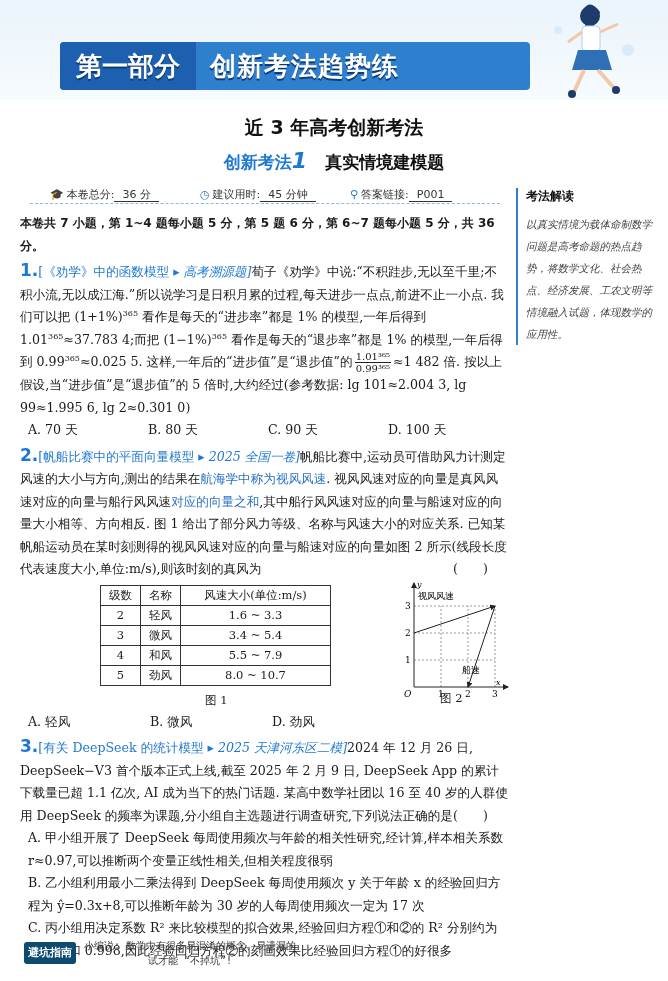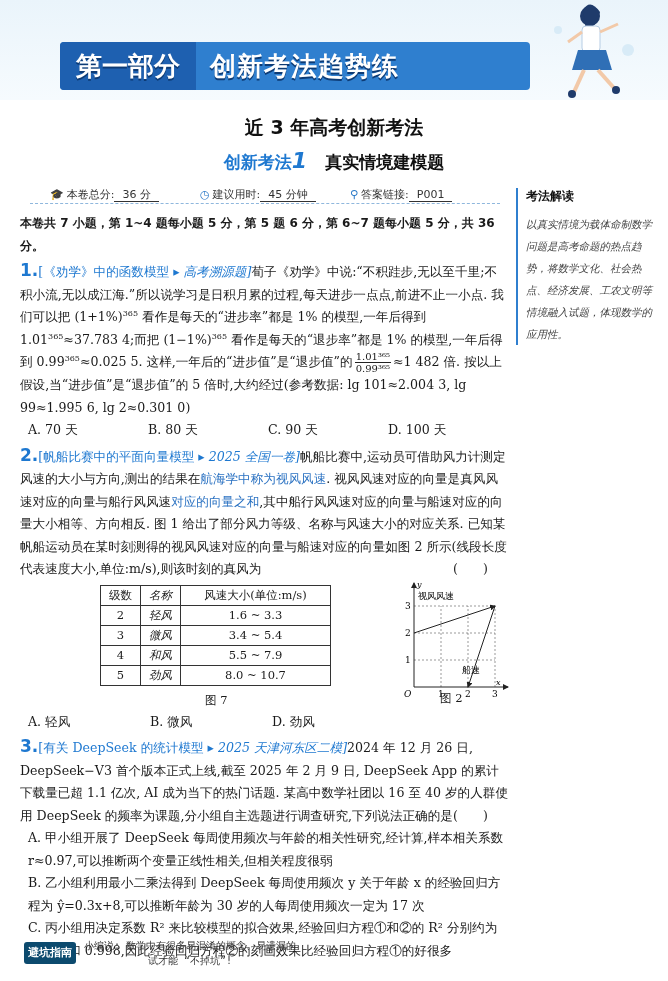--- a/index.html
+++ b/index.html
@@ -97,21 +97,21 @@
   
   .figs { position: relative; height: 128px; margin: 2px 0 0 0; }
   table.wind {
     position: absolute; left: 80px; top: 2px; border-collapse: collapse;
     font-size: 11.5px; line-height: 19px;
   }
   table.wind td, table.wind th {
     border: 1px solid #333; text-align: center; font-weight: normal; padding: 0 6px;
   }
   table.wind th.c1, table.wind td.c1 { width: 40px; }
-  table.wind th.c2, table.wind td.c2 { width: 40px; font-style: italic; }
+  table.wind th.c2, table.wind td.c2 { width: 40px; }
   table.wind th.c3, table.wind td.c3 { width: 150px; }
   .fig1-cap { position: absolute; left: 185px; top: 106px; font-size: 11.5px; }
   .fig2 { position: absolute; left: 372px; top: -8px; width: 120px; height: 130px; }
   .fig2-cap { position: absolute; left: 420px; top: 104px; font-size: 11.5px; }
 
   
   .footer { position: absolute; left: 24px; top: 936px; width: 500px; height: 36px; }
   .footer-badge {
     position: absolute; left: 0; top: 6px; width: 52px; height: 22px;
     background: #0c4a6e; color: #fff; border-radius: 3px;
@@ -206,21 +206,21 @@
           <td class="c2">和风</td>
           <td class="c3">5.5 ~ 7.9</td>
         </tr>
         <tr>
           <td class="c1">5</td>
           <td class="c2">劲风</td>
           <td class="c3">8.0 ~ 10.7</td>
         </tr>
       </tbody>
         </table>
-      <div class="fig1-cap">图 7</div>
+      <div class="fig1-cap">图 1</div>
 
       <svg class="fig2" id="fig2" viewBox="0 0 120 130">
         <defs>
           <marker id="arr" markerWidth="6" markerHeight="6" refX="5" refY="3" orient="auto">
             <path d="M0,0 L6,3 L0,6 Z" fill="#222"></path>
           </marker>
         </defs>
         <g id="fig2-grid">
             <line x1="49" x2="49" y1="112" y2="31" stroke="#555" stroke-dasharray="2,2" stroke-width="0.6"></line>
             <line x1="22" x2="103" y1="85" y2="85" stroke="#555" stroke-dasharray="2,2" stroke-width="0.6"></line>

